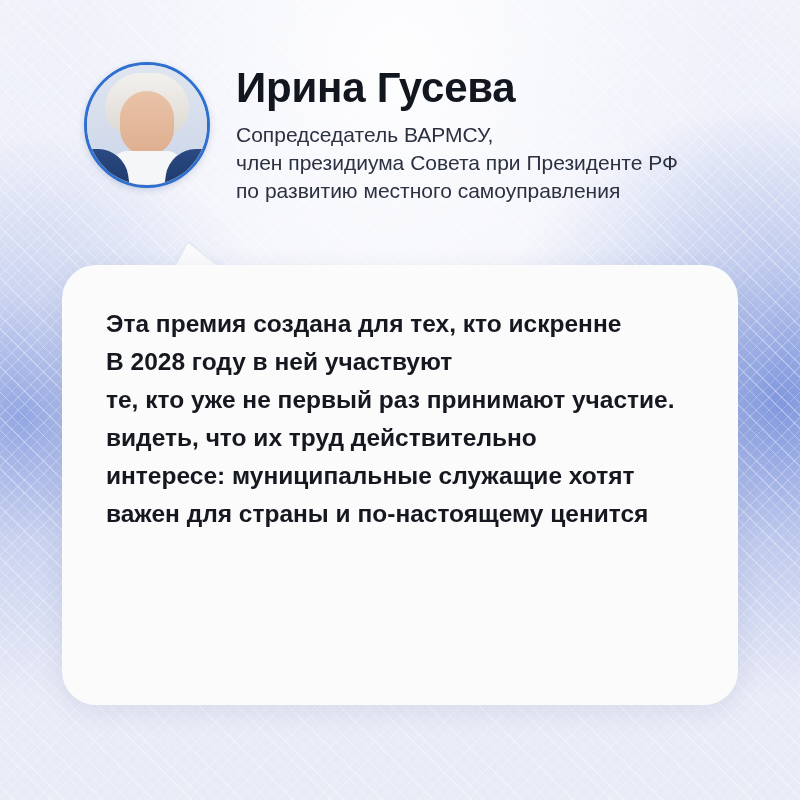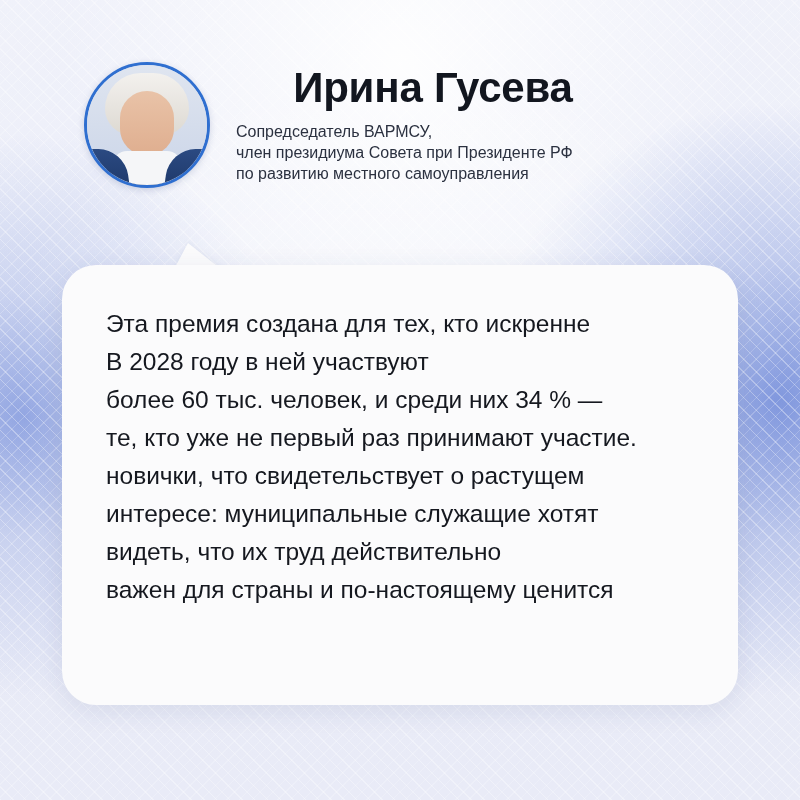--- a/index.html
+++ b/index.html
@@ -127,24 +127,23 @@
     min-width: 0;
   }
   .who-name {
     font-size: 42px;
     font-weight: bold;
     color: #12161f;
     letter-spacing: -0.2px;
     line-height: 1.06;
     margin: 0 0 10px 0;
     white-space: nowrap;
-    text-align: right;
   }
   .who-role {
-    font-size: 16px;
+    font-size: 21px;
     color: #2b3140;
     line-height: 1.34;
   }
   .who-role div { white-space: nowrap; }
 
   
   .bubble-wrap {
     position: absolute;
     left: 62px;
     right: 62px;
@@ -162,20 +161,21 @@
     filter: drop-shadow(0 -2px 2px rgba(40,60,120,0.05));
   }
   .bubble {
     position: relative;
     background: #fbfbfc;
     border-radius: 34px;
     padding: 40px 44px 67px 44px;
     box-shadow: 0 6px 26px rgba(40,60,120,0.10);
     min-height: 440px;
     box-sizing: border-box;
+    font-weight: bold;
   }
   .quote-line {
     font-size: 24.5px;
     line-height: 1.55;
     color: #15181f;
     white-space: nowrap;
   }
 </style>
 </head>
 <body>
@@ -204,21 +204,19 @@
         <div>по развитию местного самоуправления</div>
       </div>
     </div>
   </div>
 
   <div class="bubble-wrap">
     <div class="tail"></div>
     <div class="bubble">
       <div class="quote-line">Эта премия создана для тех, кто искренне</div>
       <div class="quote-line">В 2028 году в ней участвуют</div>
-      <div class="quote-line">более 60 тыс. человек, и среди них 34 % —</div>
       <div class="quote-line">те, кто уже не первый раз принимают участие.</div>
-      <div class="quote-line">новички, что свидетельствует о растущем</div>
+      <div class="quote-line">видеть, что их труд действительно</div>
       <div class="quote-line">интересе: муниципальные служащие хотят</div>
-      <div class="quote-line">видеть, что их труд действительно</div>
       <div class="quote-line">важен для страны и по-настоящему ценится</div>
     </div>
   </div>
 </div>
 
 </body></html>

